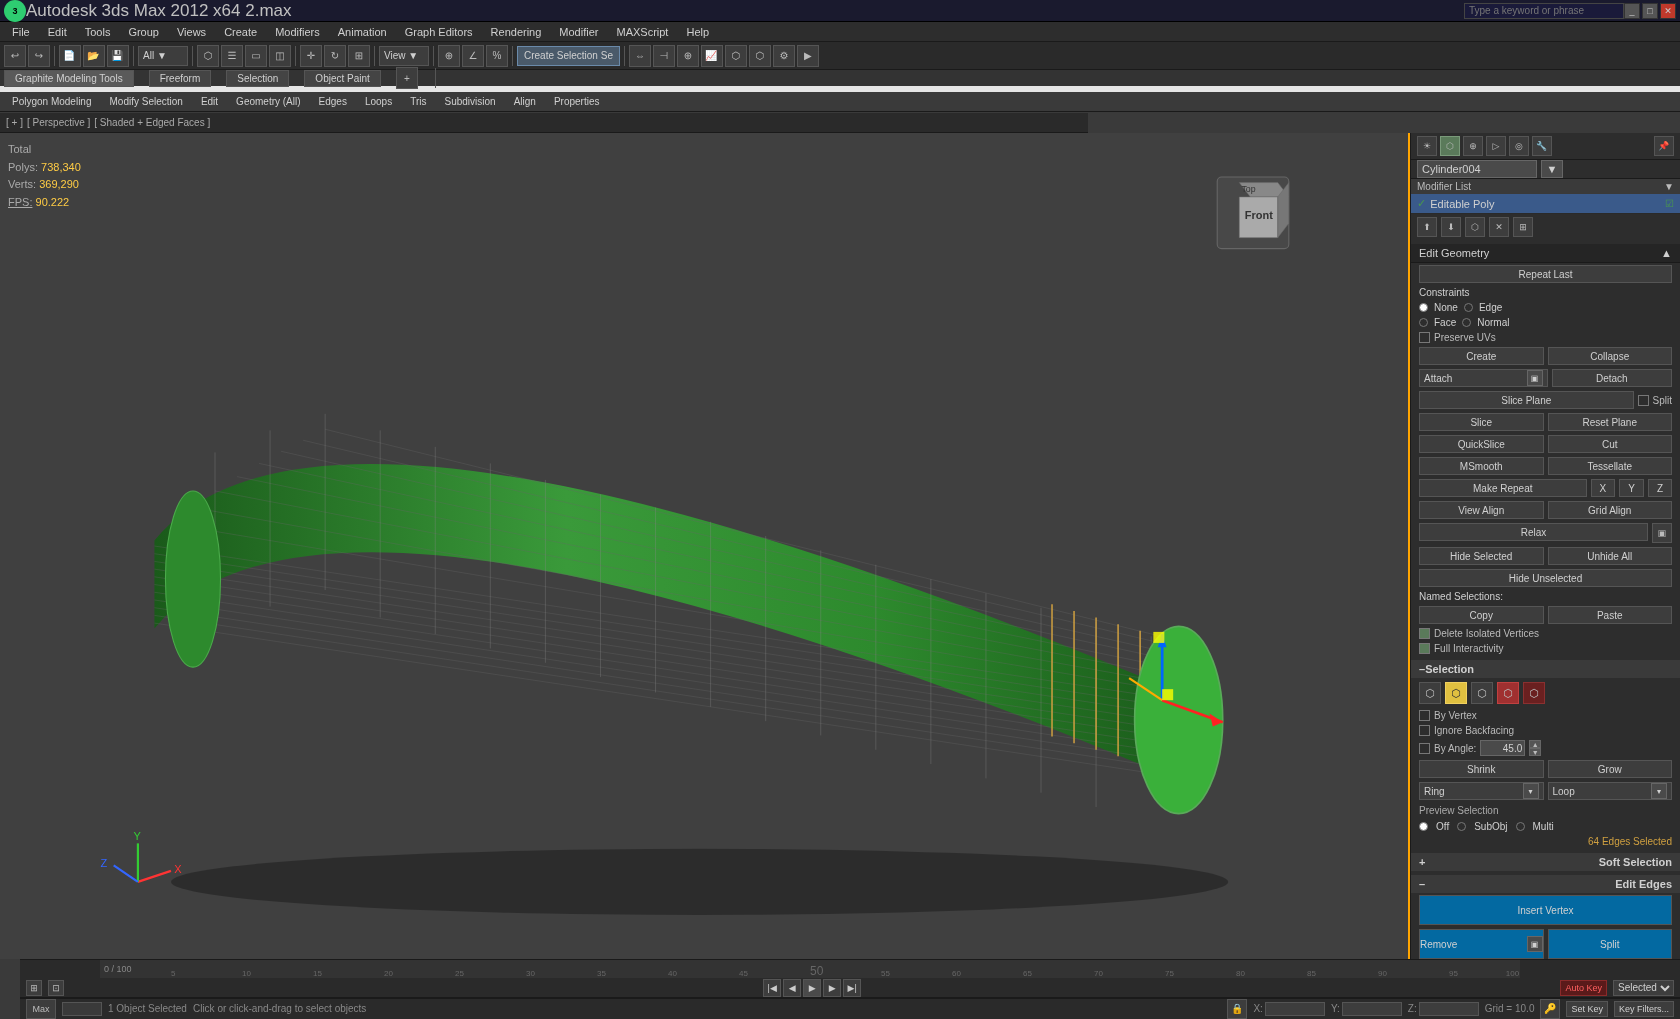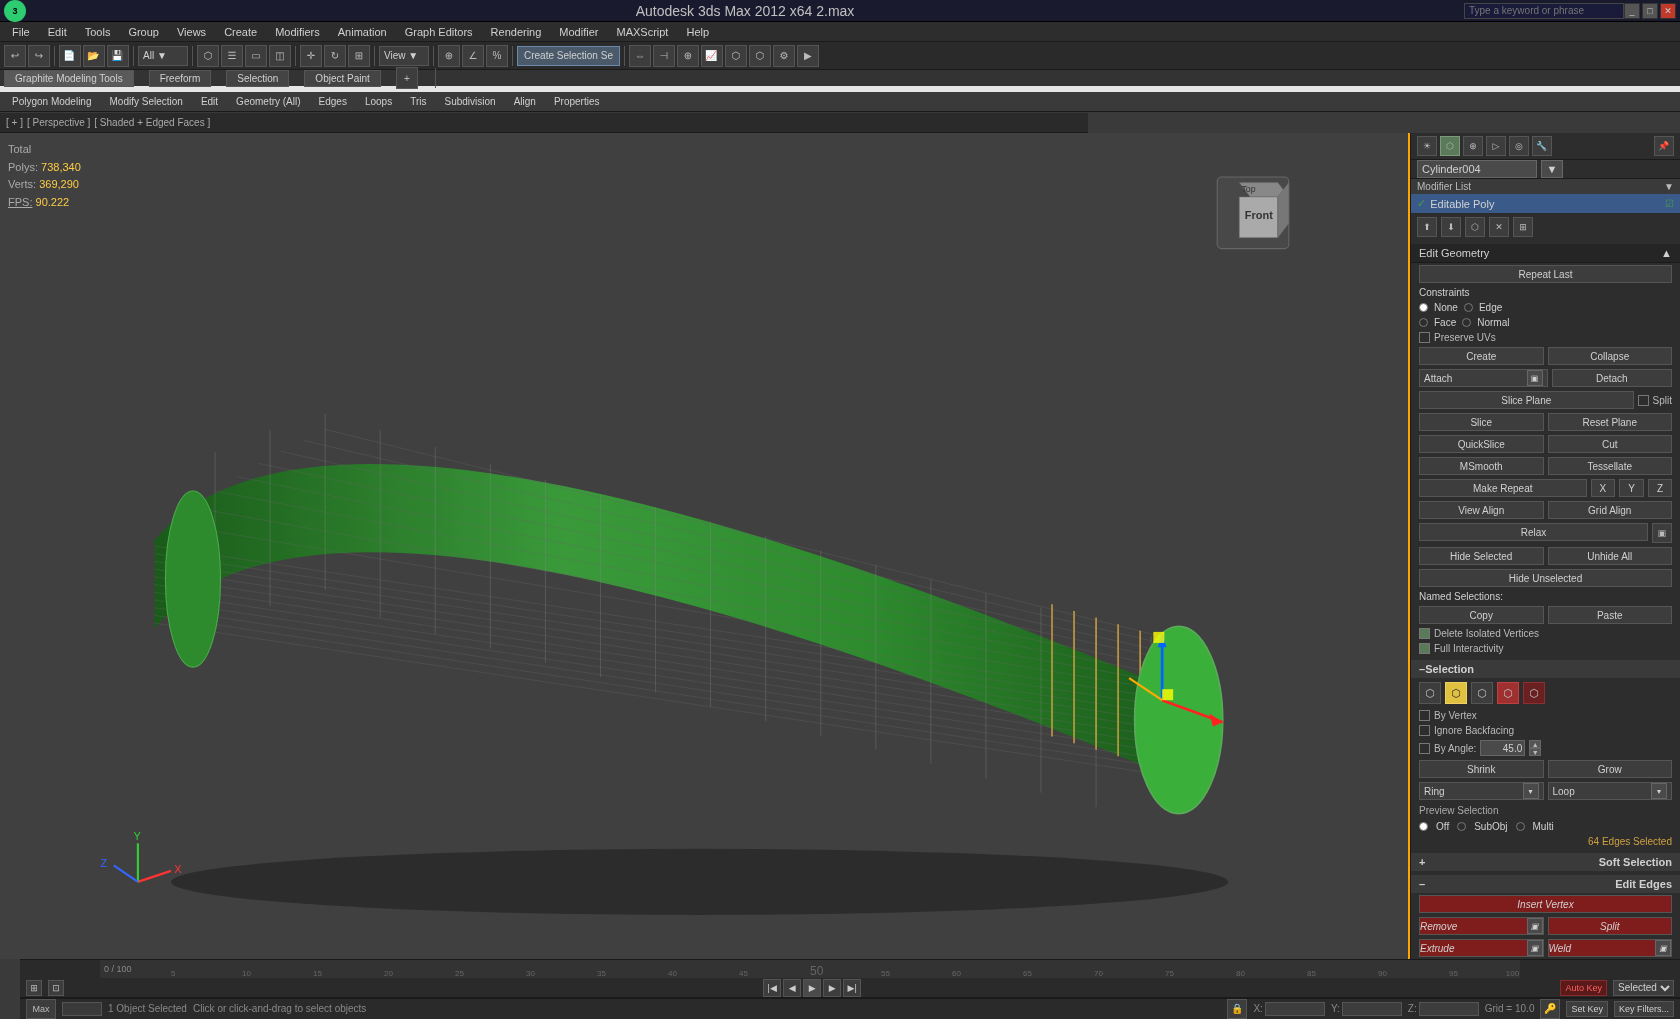--- a/index.html
+++ b/index.html
@@ -19,23 +19,22 @@
       height: 22px;
       background: #1a1a2e;
       display: flex;
       align-items: center;
       justify-content: space-between;
       padding: 0 4px;
       border-bottom: 1px solid #000;
     }
     #titlebar .title {
       color: #c0c0c0;
-      font-size: 14px;
+      font-size: 17px;
       flex: 1;
-      text-align: center;
     }
     #titlebar .winbtns {
       display: flex;
       gap: 2px;
     }
     #titlebar .winbtn {
       width: 16px; height: 16px;
       background: #555;
       border: 1px solid #333;
       display: flex; align-items: center; justify-content: center;
@@ -379,28 +378,27 @@
       color: #d0d0d0;
       display: flex; justify-content: space-between;
     }
     .edge-btn-row {
       display: flex;
       gap: 4px;
       padding: 2px 8px;
     }
     .e-btn {
       flex: 1;
-      height: 18px;
-      background: #7f1d1d;
+      height: 30px;
+      background: #0369a1;
       border: 1px solid #555;
       color: #d0d0d0;
       font-size: 10px;
       display: flex; align-items: center; justify-content: center;
       cursor: pointer;
-      font-style: italic;
     }
     .e-btn.with-sq {
       display: flex; justify-content: space-between;
     }
     .sq-btn {
       width: 16px; height: 16px;
       background: #4a4a4a;
       border: 1px solid #666;
       display: flex; align-items: center; justify-content: center;
       font-size: 8px;

